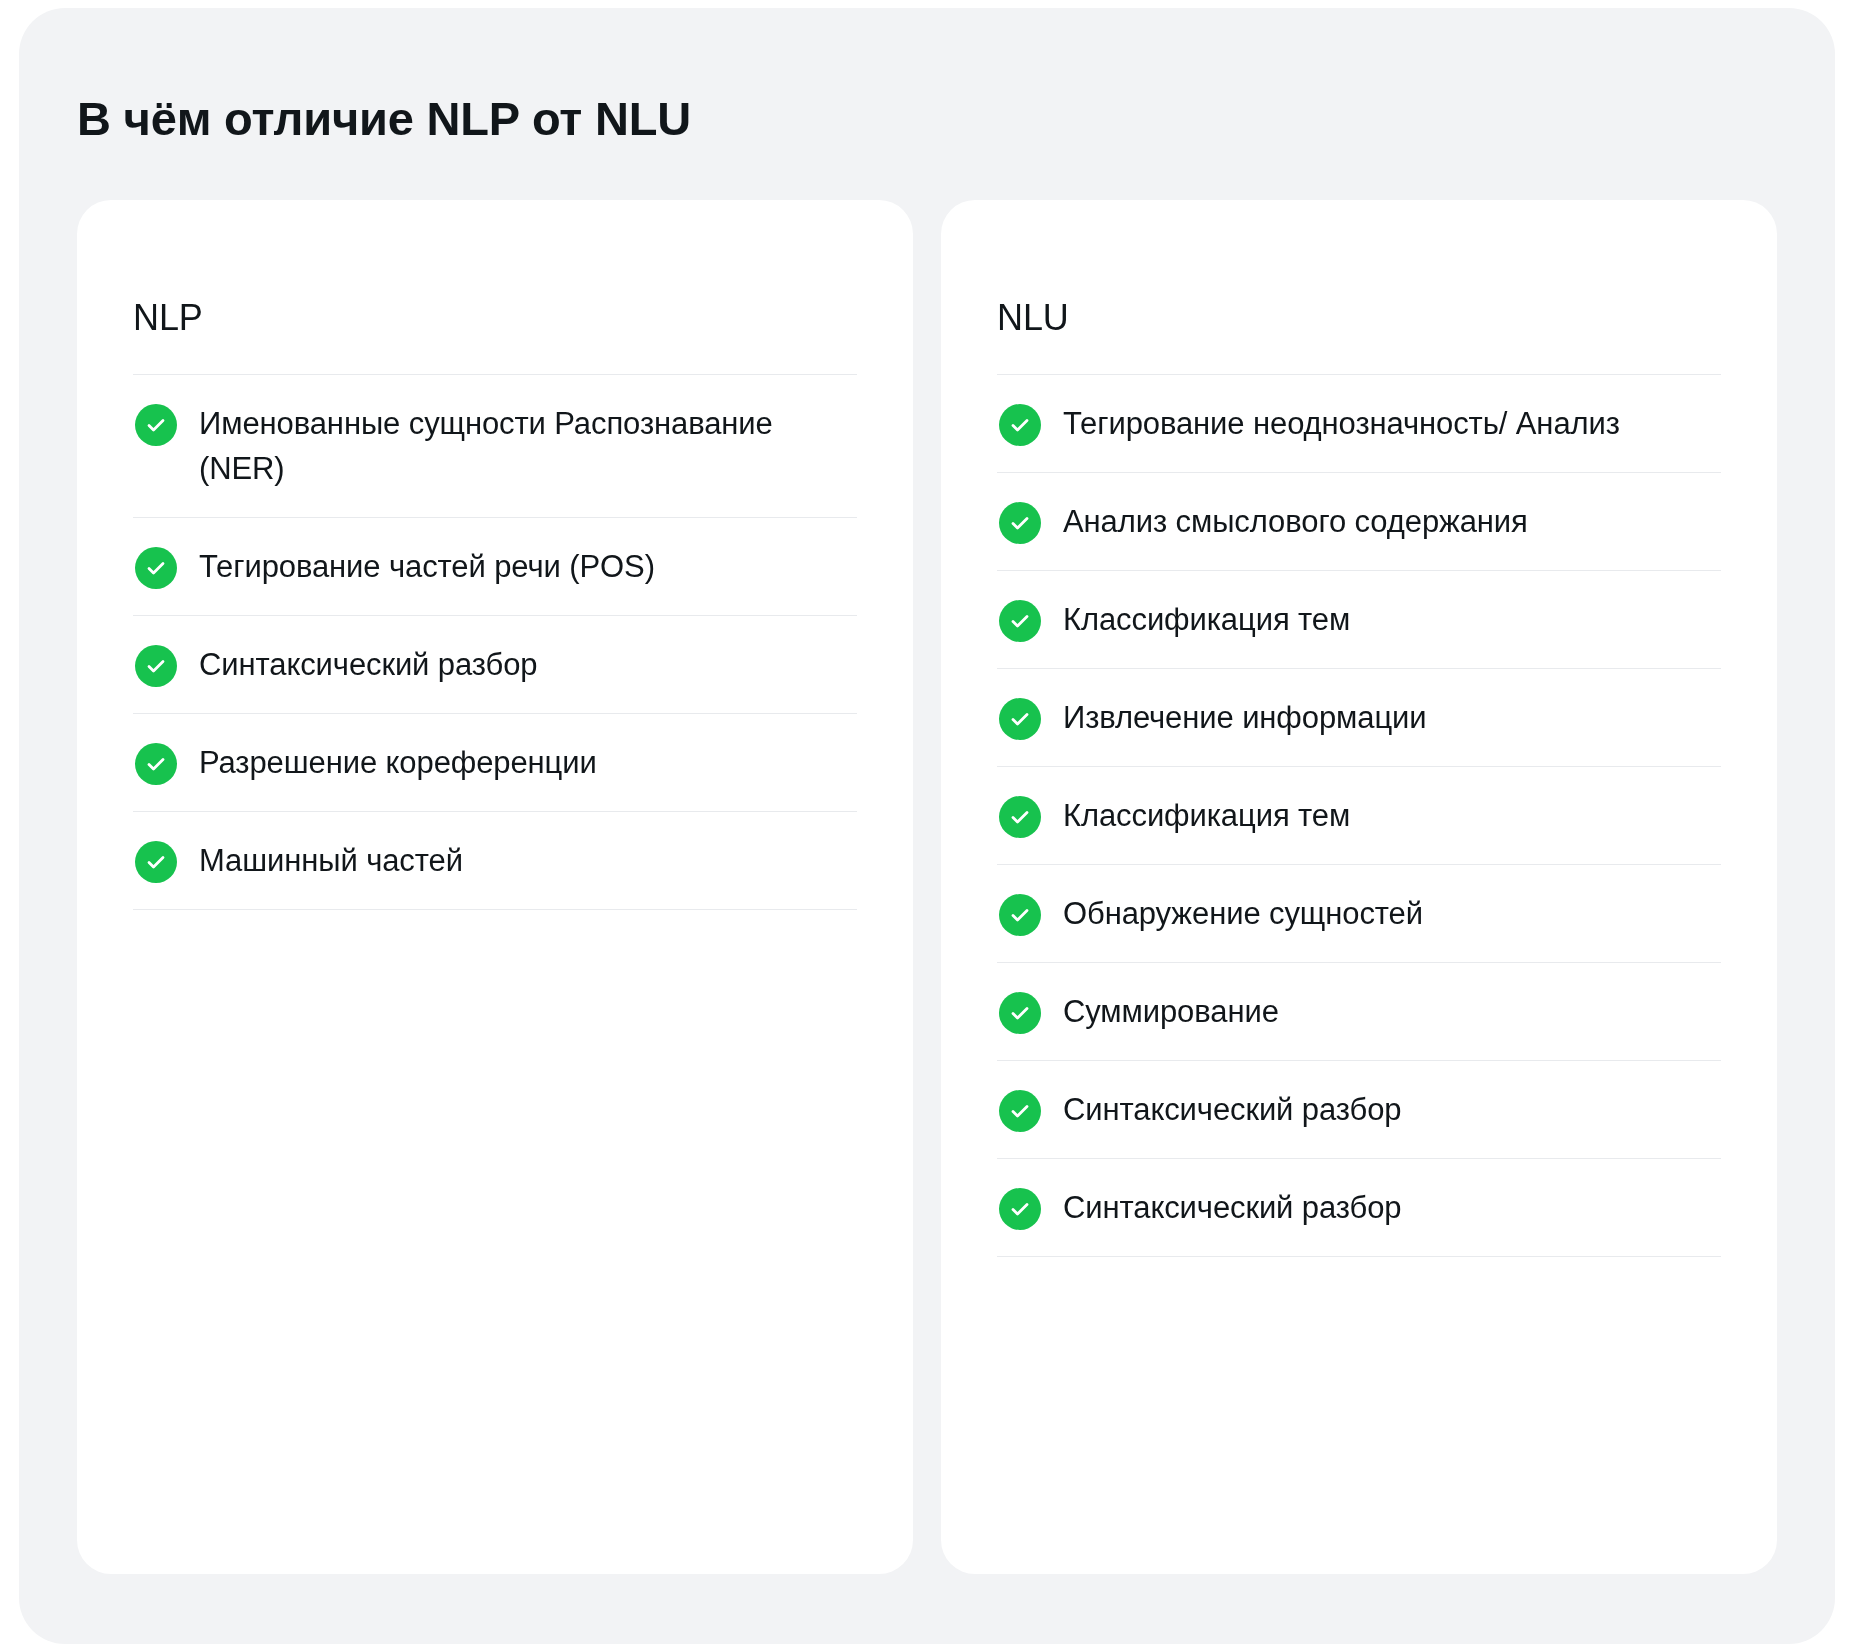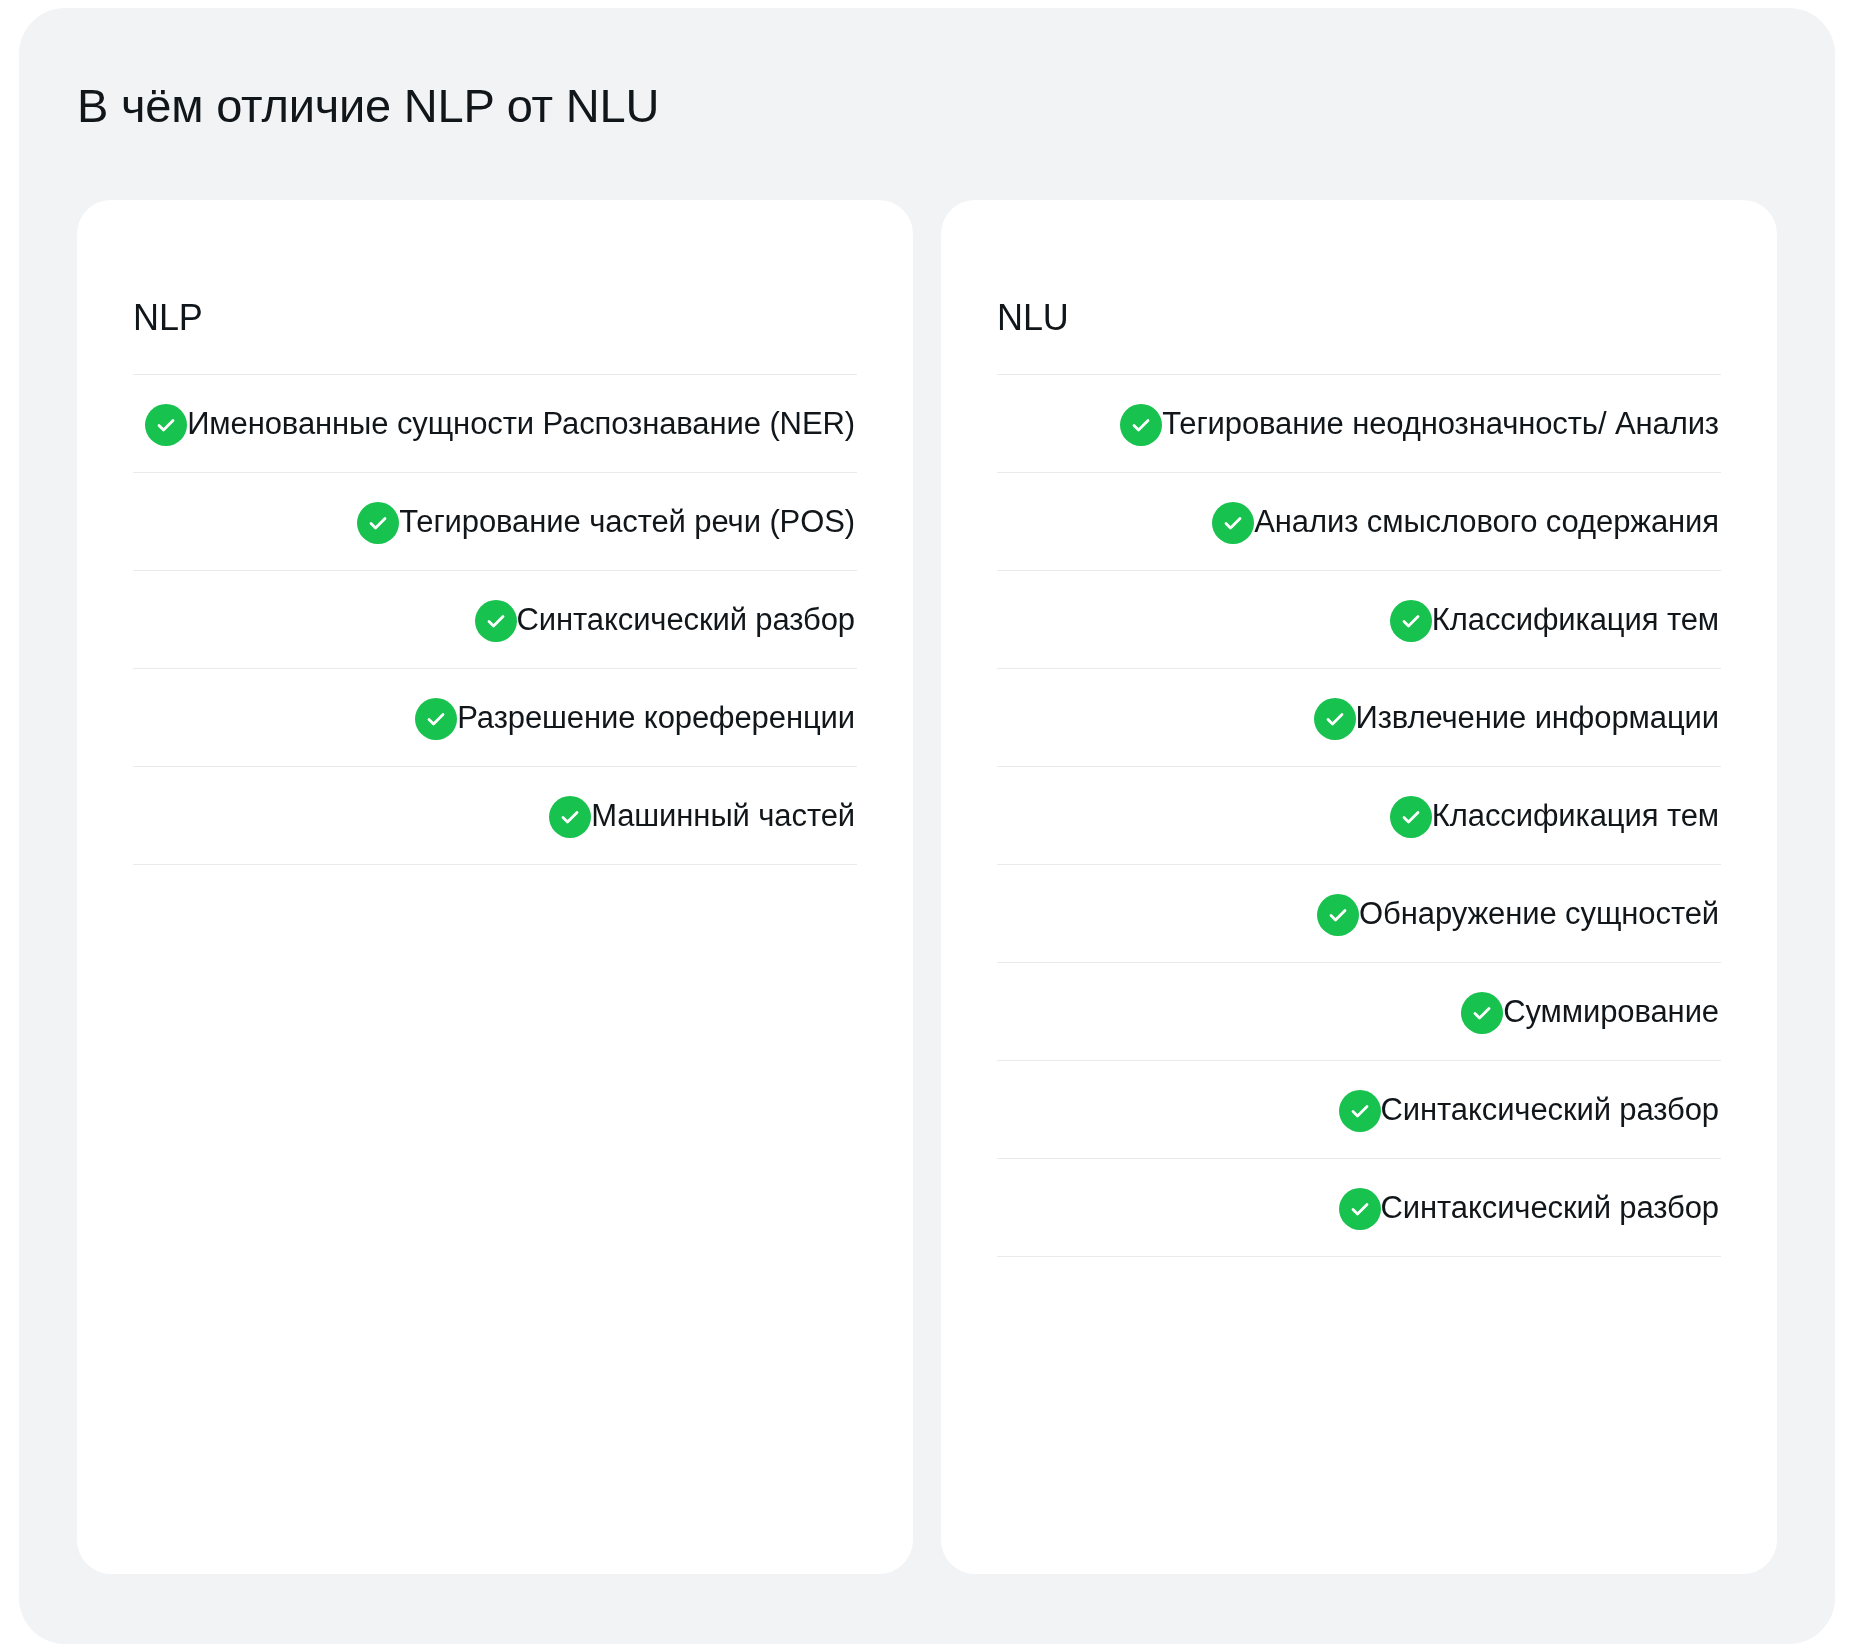--- a/index.html
+++ b/index.html
@@ -29,24 +29,24 @@
     width: 1816px;
     height: 1636px;
     background: #f2f3f5;
     border-radius: 46px;
     box-sizing: border-box;
   }
 
   .page-title {
     position: absolute;
     left: 77px;
-    top: 77px;
+    top: 90px;
     font-size: 47px;
     line-height: 58px;
-    font-weight: 400;
+    font-weight: 700;
     color: #11161a;
     letter-spacing: -0.2px;
   }
 
   .columns {
     position: absolute;
     left: 77px;
     top: 200px;
     width: 1700px;
     display: flex;
@@ -73,23 +73,23 @@
   }
 
   .list {
     display: block;
     border-top: 1.6px solid #e8eaed;
   }
 
   .list-item {
     display: flex;
     align-items: flex-start;
+    gap: 22px;
     padding: 26px 2px 26px 2px;
     border-bottom: 1.6px solid #e8eaed;
-    justify-content: flex-end;
   }
 
   .check {
     flex: 0 0 auto;
     width: 42px;
     height: 42px;
     border-radius: 50%;
     background: #17c24e;
     display: flex;
     align-items: center;

